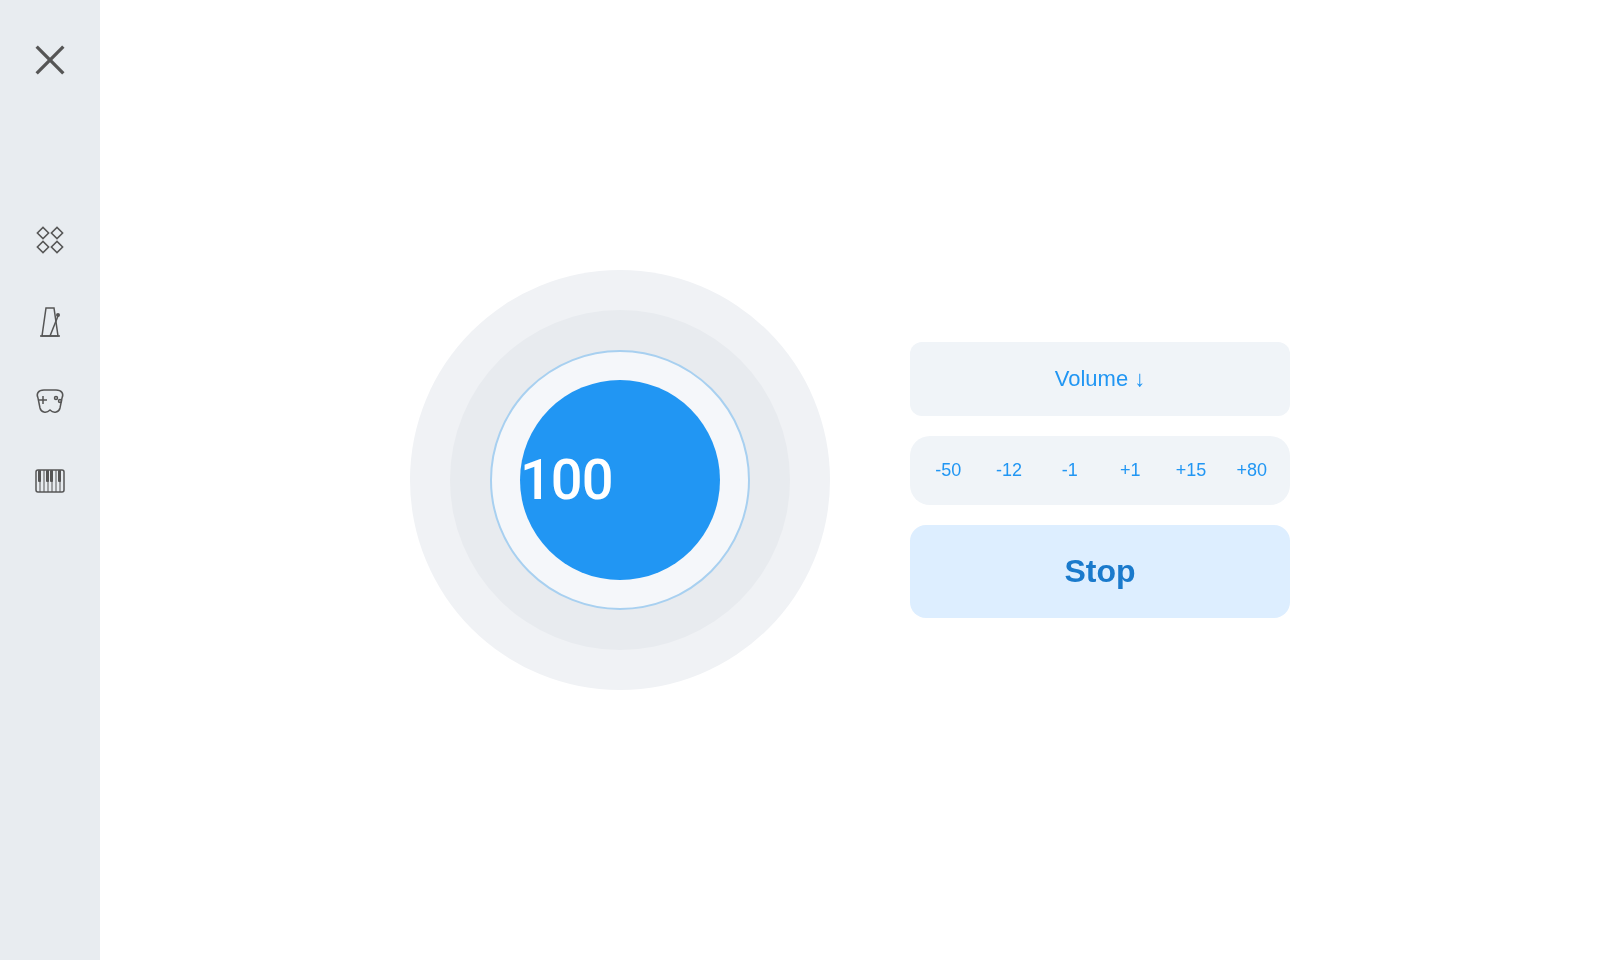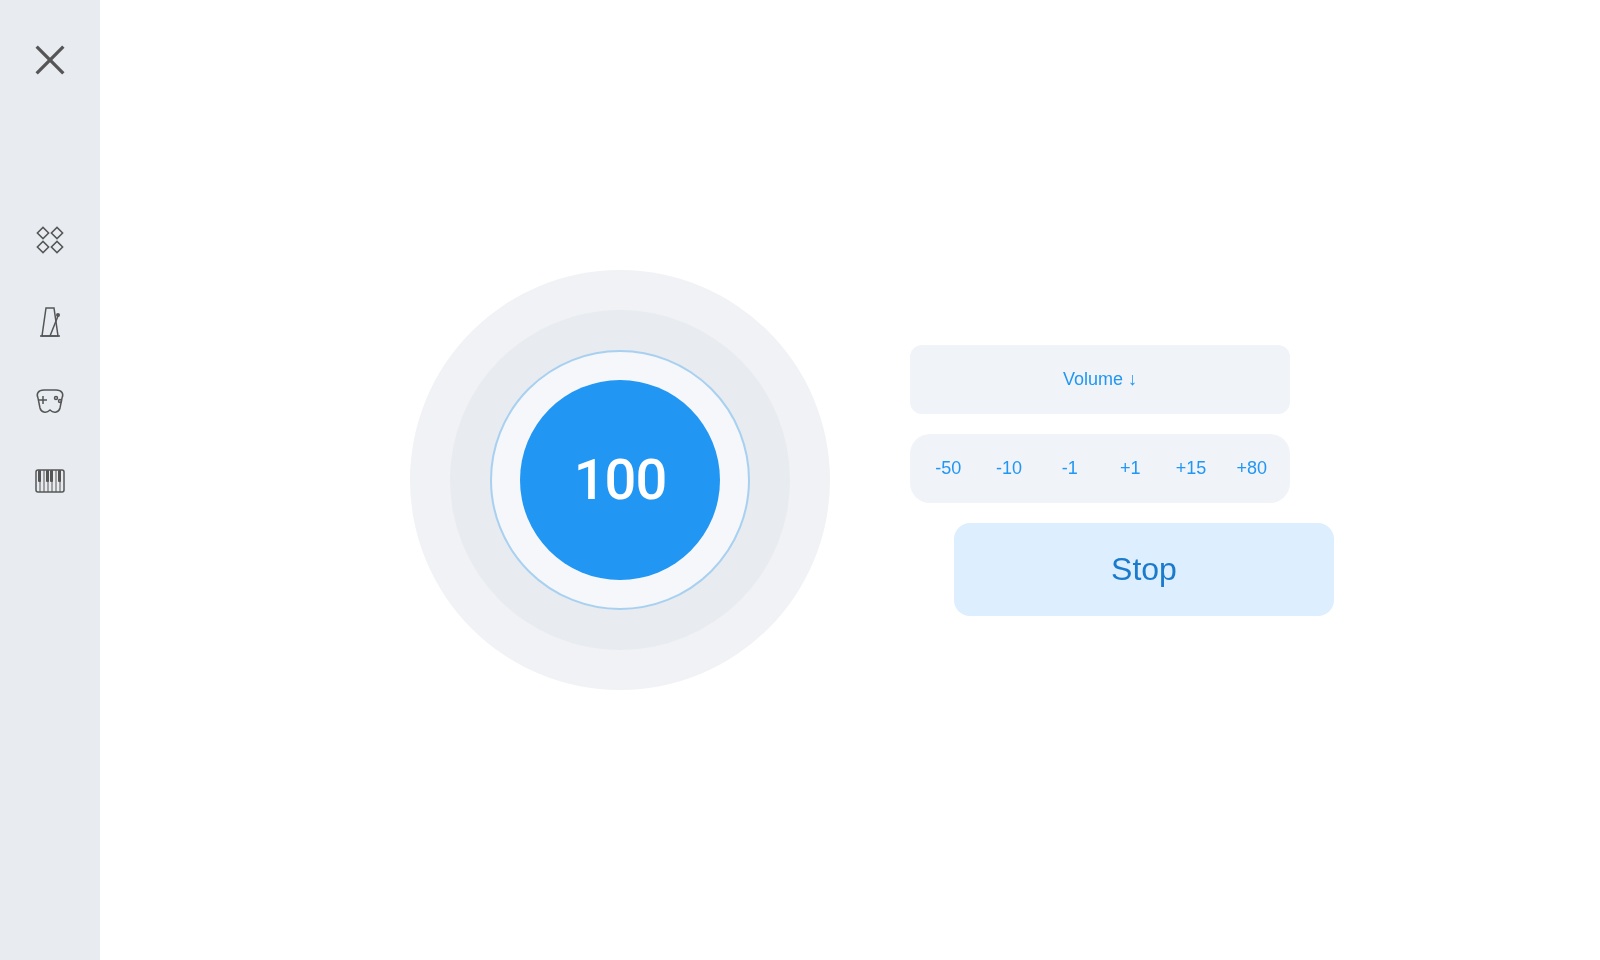--- a/index.html
+++ b/index.html
@@ -90,21 +90,21 @@
     }
 
     .center-circle {
       position: absolute;
       width: 200px;
       height: 200px;
       border-radius: 50%;
       background: #2196f3;
       display: flex;
       align-items: center;
-      justify-content: center;
+      justify-content: flex-start;
       z-index: 10;
     }
 
     .bpm-value {
       color: #ffffff;
       font-size: 56px;
       font-weight: 500;
       letter-spacing: -1px;
     }
 
@@ -124,21 +124,21 @@
       border-radius: 12px;
       padding: 8px 16px;
     }
 
     .volume-btn {
       flex: 1;
       padding: 16px 20px;
       border: none;
       background: transparent;
       color: #2196f3;
-      font-size: 18px;
+      font-size: 22px;
       font-weight: 500;
       cursor: pointer;
       border-radius: 8px;
       text-align: center;
     }
 
     
     .bpm-row {
       display: flex;
       background: #f0f4f8;
@@ -163,25 +163,24 @@
     }
 
     
     .stop-btn {
       background: #ddeeff;
       border: none;
       border-radius: 16px;
       padding: 28px;
       color: #1a7acc;
       font-size: 32px;
-      font-weight: 400;
+      font-weight: 700;
       cursor: pointer;
       width: 100%;
       text-align: center;
-      margin-left: 44px;
     }
   </style>
 </head>
 <body>
 
 <div class="sidebar">
 
   <div class="sidebar-item">
     <svg viewBox="0 0 24 24">
       <line x1="4" y1="4" x2="20" y2="20" stroke-width="2"></line>
@@ -257,21 +256,21 @@
   </div>
 
   <div class="controls-panel">
 
     <div class="volume-row">
       <button class="volume-btn">Volume ↓</button>
     </div>
 
     <div class="bpm-row">
       <button class="bpm-adj-btn">-50</button>
-      <button class="bpm-adj-btn">-10</button>
+      <button class="bpm-adj-btn">-12</button>
       <button class="bpm-adj-btn">-1</button>
       <button class="bpm-adj-btn">+1</button>
       <button class="bpm-adj-btn">+15</button>
       <button class="bpm-adj-btn">+80</button>
     </div>
 
     <button class="stop-btn">Stop</button>
 
   </div>
 </div>

